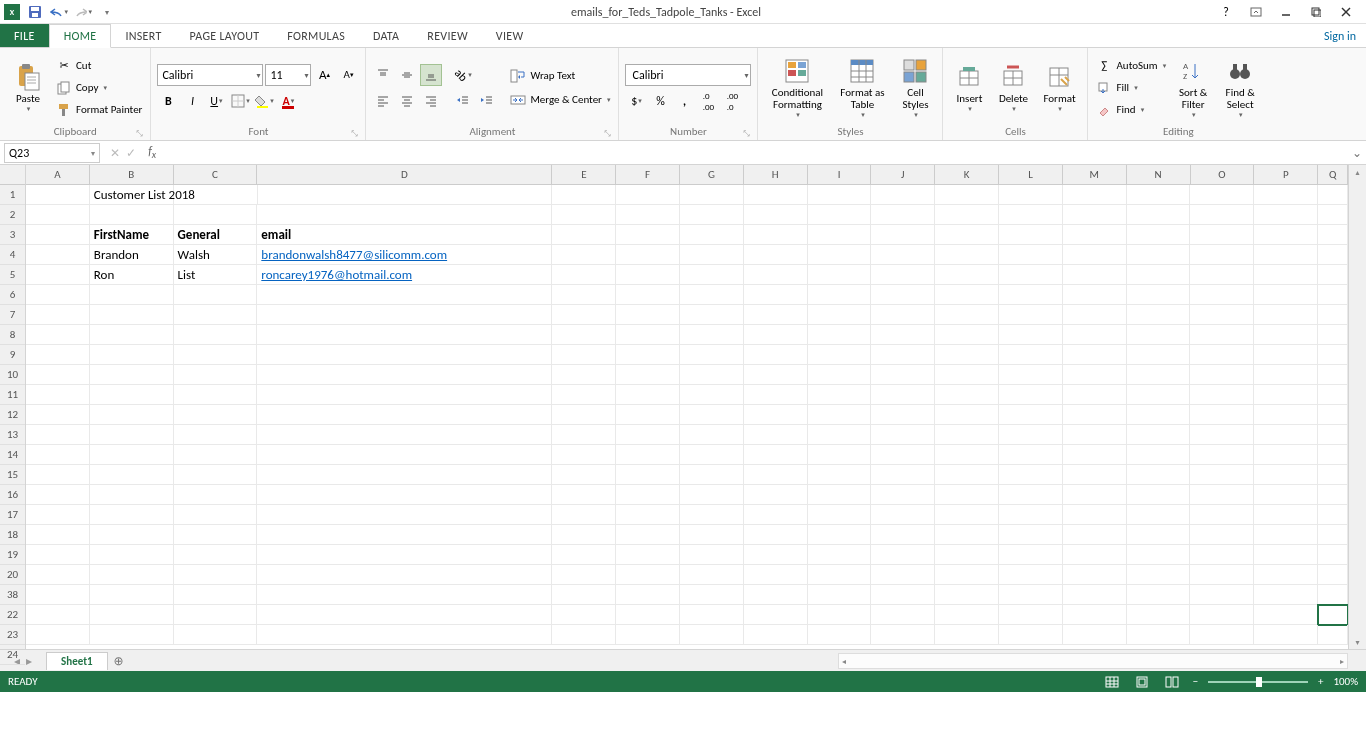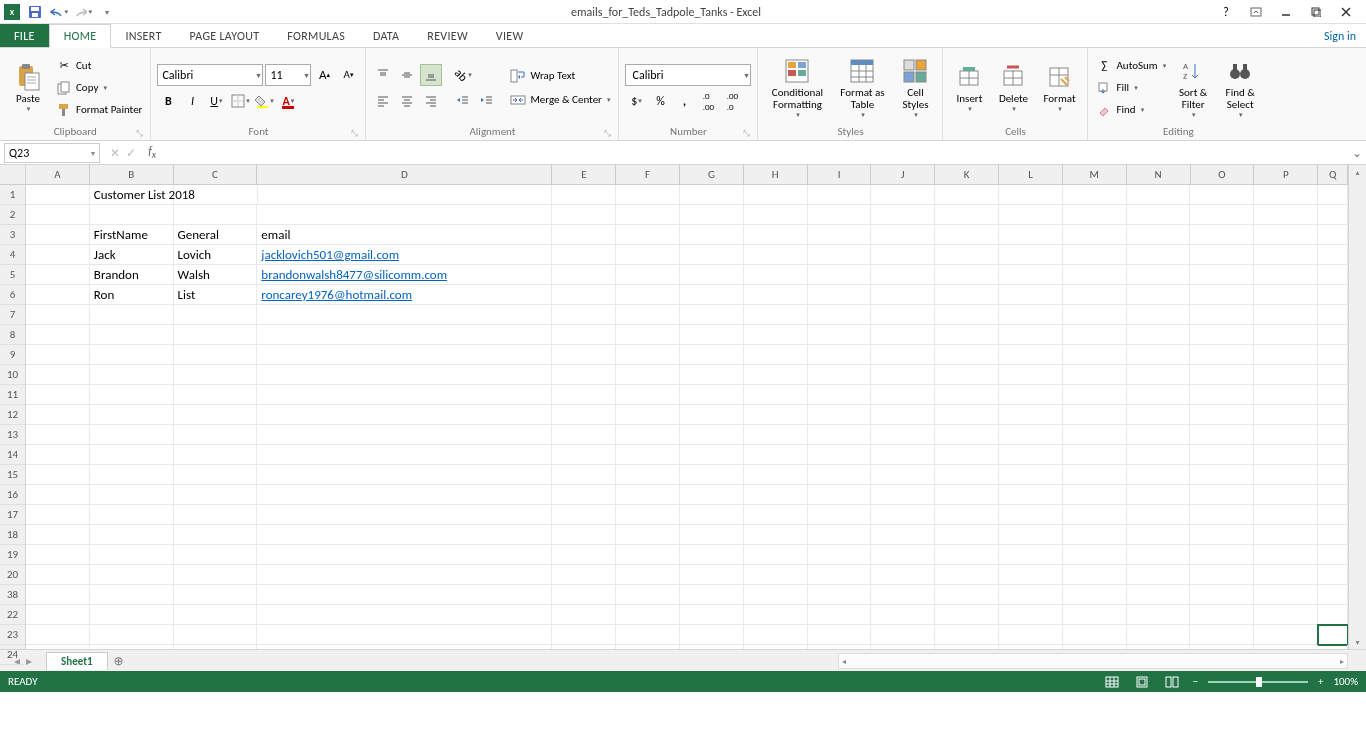--- a/index.html
+++ b/index.html
@@ -55,21 +55,21 @@
 .grid-wrap { position: relative; height: 484px; display: flex; }
 .row-hdr-col { width: 26px; background: #f0f0f0; border-right: 1px solid #d4d4d4; }
 .corner { height: 20px; border-bottom: 1px solid #ccc; background: #f0f0f0; }
 .rh { height: 20px; border-bottom: 1px solid #e0e0e0; font-size: 11px; color: #555; text-align: center; line-height: 20px; }
 .grid-body { flex: 1; overflow: hidden; position: relative; }
 .col-hdrs { height: 20px; display: flex; background: #f0f0f0; border-bottom: 1px solid #ccc; }
 .ch { border-right: 1px solid #ccc; font-size: 11px; color: #555; text-align: center; line-height: 20px; }
 .cells { position: relative; }
 .cell-row { height: 20px; display: flex; }
 .cell { border-right: 1px solid #e9e9e9; border-bottom: 1px solid #e9e9e9; padding: 0 4px; font-size: 13px; font-family: Calibri, sans-serif; line-height: 20px; overflow: visible; white-space: nowrap; }
-.cell.bold { font-weight: normal; }
+.cell.bold { font-weight: bold; }
 .cell a { color: #0563c1; text-decoration: underline; }
 .cell.selected { outline: 2px solid #217346; outline-offset: -1px; }
 .v-scroll { width: 18px; background: #f0f0f0; border-left: 1px solid #d4d4d4; display: flex; flex-direction: column; align-items: center; justify-content: space-between; padding: 2px 0; }
 
 
 .sheet-row { height: 22px; border-top: 1px solid #d4d4d4; display: flex; align-items: center; background: #f0f0f0; }
 .sheet-nav { display: flex; gap: 6px; padding: 0 14px; color: #999; }
 .sheet-tab { background: #fff; border: 1px solid #ccc; border-bottom: none; padding: 2px 14px; font-size: 11px; color: #217346; font-weight: bold; }
 .sheet-add { width: 22px; text-align: center; color: #777; }
 .h-scroll { margin-left: auto; width: 510px; height: 16px; background: #fcfcfc; border: 1px solid #ddd; margin-right: 18px; display: flex; align-items: center; justify-content: space-between; }
@@ -637,39 +637,20 @@
           <div class="cell" style="width: 64px;"></div>
           <div class="cell" style="width: 64px;"></div>
           <div class="cell" style="width: 64px;"></div>
           <div class="cell" style="width: 64px;"></div>
           <div class="cell" style="width: 64px;"></div>
           <div class="cell" style="width: 64px;"></div>
           <div class="cell" style="width: 30px;"></div>
         </div>
         <div class="cell-row">
           <div class="cell" style="width: 64px;"></div>
-          <div class="cell" style="width: 84px;">Jack</div>
-          <div class="cell" style="width: 84px;">Lovich</div>
-          <div class="cell" style="width: 296px;"><a href="#">jacklovich501@gmail.com</a></div>
-          <div class="cell" style="width: 64px;"></div>
-          <div class="cell" style="width: 64px;"></div>
-          <div class="cell" style="width: 64px;"></div>
-          <div class="cell" style="width: 64px;"></div>
-          <div class="cell" style="width: 64px;"></div>
-          <div class="cell" style="width: 64px;"></div>
-          <div class="cell" style="width: 64px;"></div>
-          <div class="cell" style="width: 64px;"></div>
-          <div class="cell" style="width: 64px;"></div>
-          <div class="cell" style="width: 64px;"></div>
-          <div class="cell" style="width: 64px;"></div>
-          <div class="cell" style="width: 64px;"></div>
-          <div class="cell" style="width: 30px;"></div>
-        </div>
-        <div class="cell-row">
-          <div class="cell" style="width: 64px;"></div>
           <div class="cell" style="width: 84px;">Brandon</div>
           <div class="cell" style="width: 84px;">Walsh</div>
           <div class="cell" style="width: 296px;"><a href="#">brandonwalsh8477@silicomm.com</a></div>
           <div class="cell" style="width: 64px;"></div>
           <div class="cell" style="width: 64px;"></div>
           <div class="cell" style="width: 64px;"></div>
           <div class="cell" style="width: 64px;"></div>
           <div class="cell" style="width: 64px;"></div>
           <div class="cell" style="width: 64px;"></div>
           <div class="cell" style="width: 64px;"></div>

